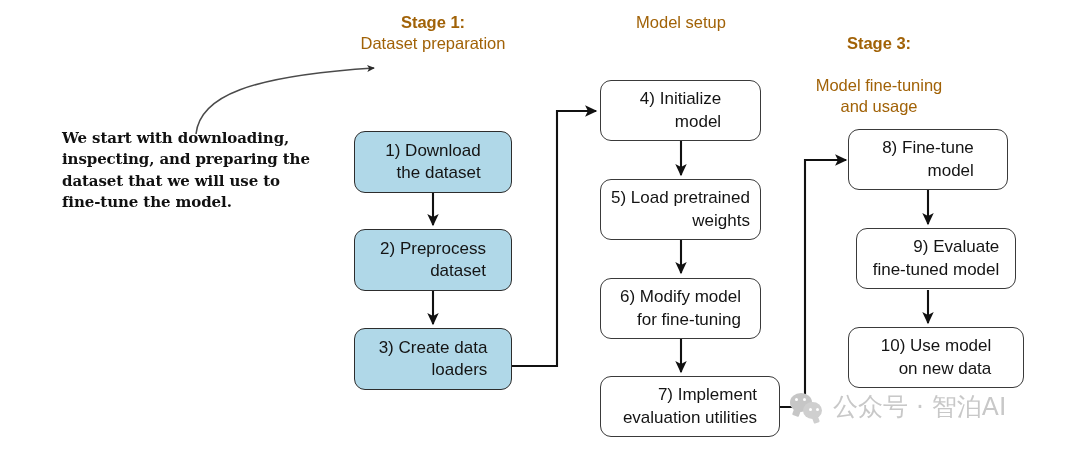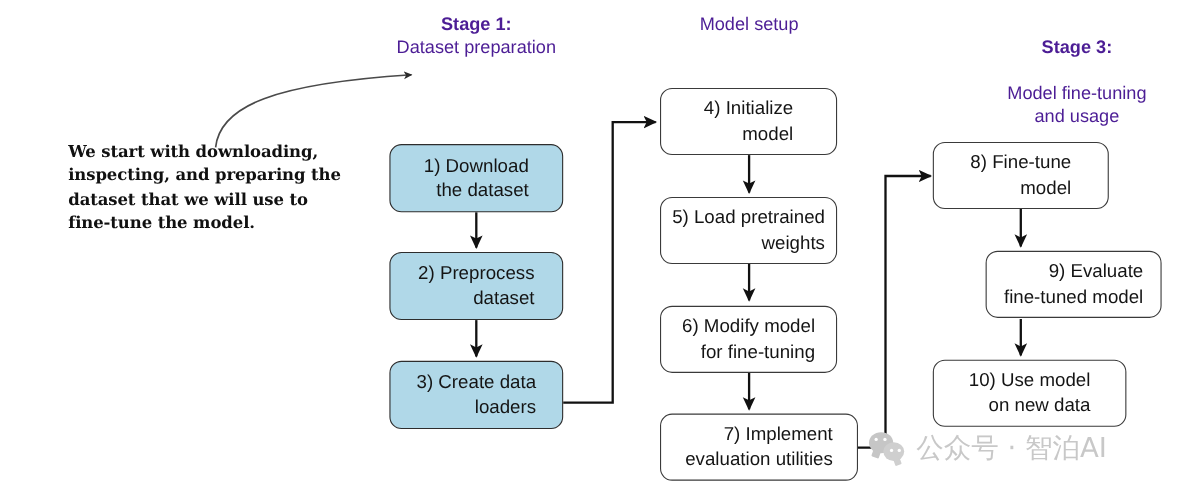--- a/index.html
+++ b/index.html
@@ -26,21 +26,21 @@
     left: 0; top: 0;
     width: 1080px;
     height: 451px;
     pointer-events: none;
   }
   .stage-title {
     position: absolute;
     text-align: center;
     line-height: 1.28;
     font-size: 16.5px;
-    color: #4c1d95;
+    color: #a16207;
   }
   .stage-title .head {
     display: block;
     font-weight: bold;
   }
   .stage-title .sub {
     display: block;
     font-weight: normal;
   }
   .node {
@@ -167,21 +167,21 @@
 
   <div class="stage-title" style="left:352px; top:12px; width:162px;">
     <span class="head">Stage 1:</span>
     <span class="sub">Dataset preparation</span>
   </div>
 
   <div class="stage-title" style="left:600px; top:12px; width:162px;">
     <span class="sub">Model setup</span>
   </div>
 
-  <div class="stage-title" style="left:898px; top:12px; width:162px; white-space:pre-line;text-align:center;">
+  <div class="stage-title" style="left:798px; top:12px; width:162px; white-space:pre-line;text-align:center;">
     <span class="head">Stage 3:</span>
     <span class="sub">Model fine-tuning
 and usage</span>
   </div>
 
   <div class="annotation" style="left:62px; top:128px; width:278px;">We start with downloading,
 inspecting, and preparing the
 dataset that we will use to
 fine-tune the model.</div>
 
@@ -218,21 +218,21 @@
   <div class="node" style="left:600px; top:376px; width:180px; height:61px;">
     <span class="lbl">7) Implement
 evaluation utilities</span>
   </div>
 
   <div class="node" style="left:848px; top:129px; width:160px; height:61px;">
     <span class="lbl">8) Fine-tune
 model</span>
   </div>
 
-  <div class="node" style="left:896px; top:228px; width:160px; height:61px;">
+  <div class="node" style="left:856px; top:228px; width:160px; height:61px;">
     <span class="lbl">9) Evaluate
 fine-tuned model</span>
   </div>
 
   <div class="node" style="left:848px; top:327px; width:176px; height:61px;">
     <span class="lbl">10) Use model
 on new data</span>
   </div>
 
   <div class="watermark" style="left:790px; top:390px;">

